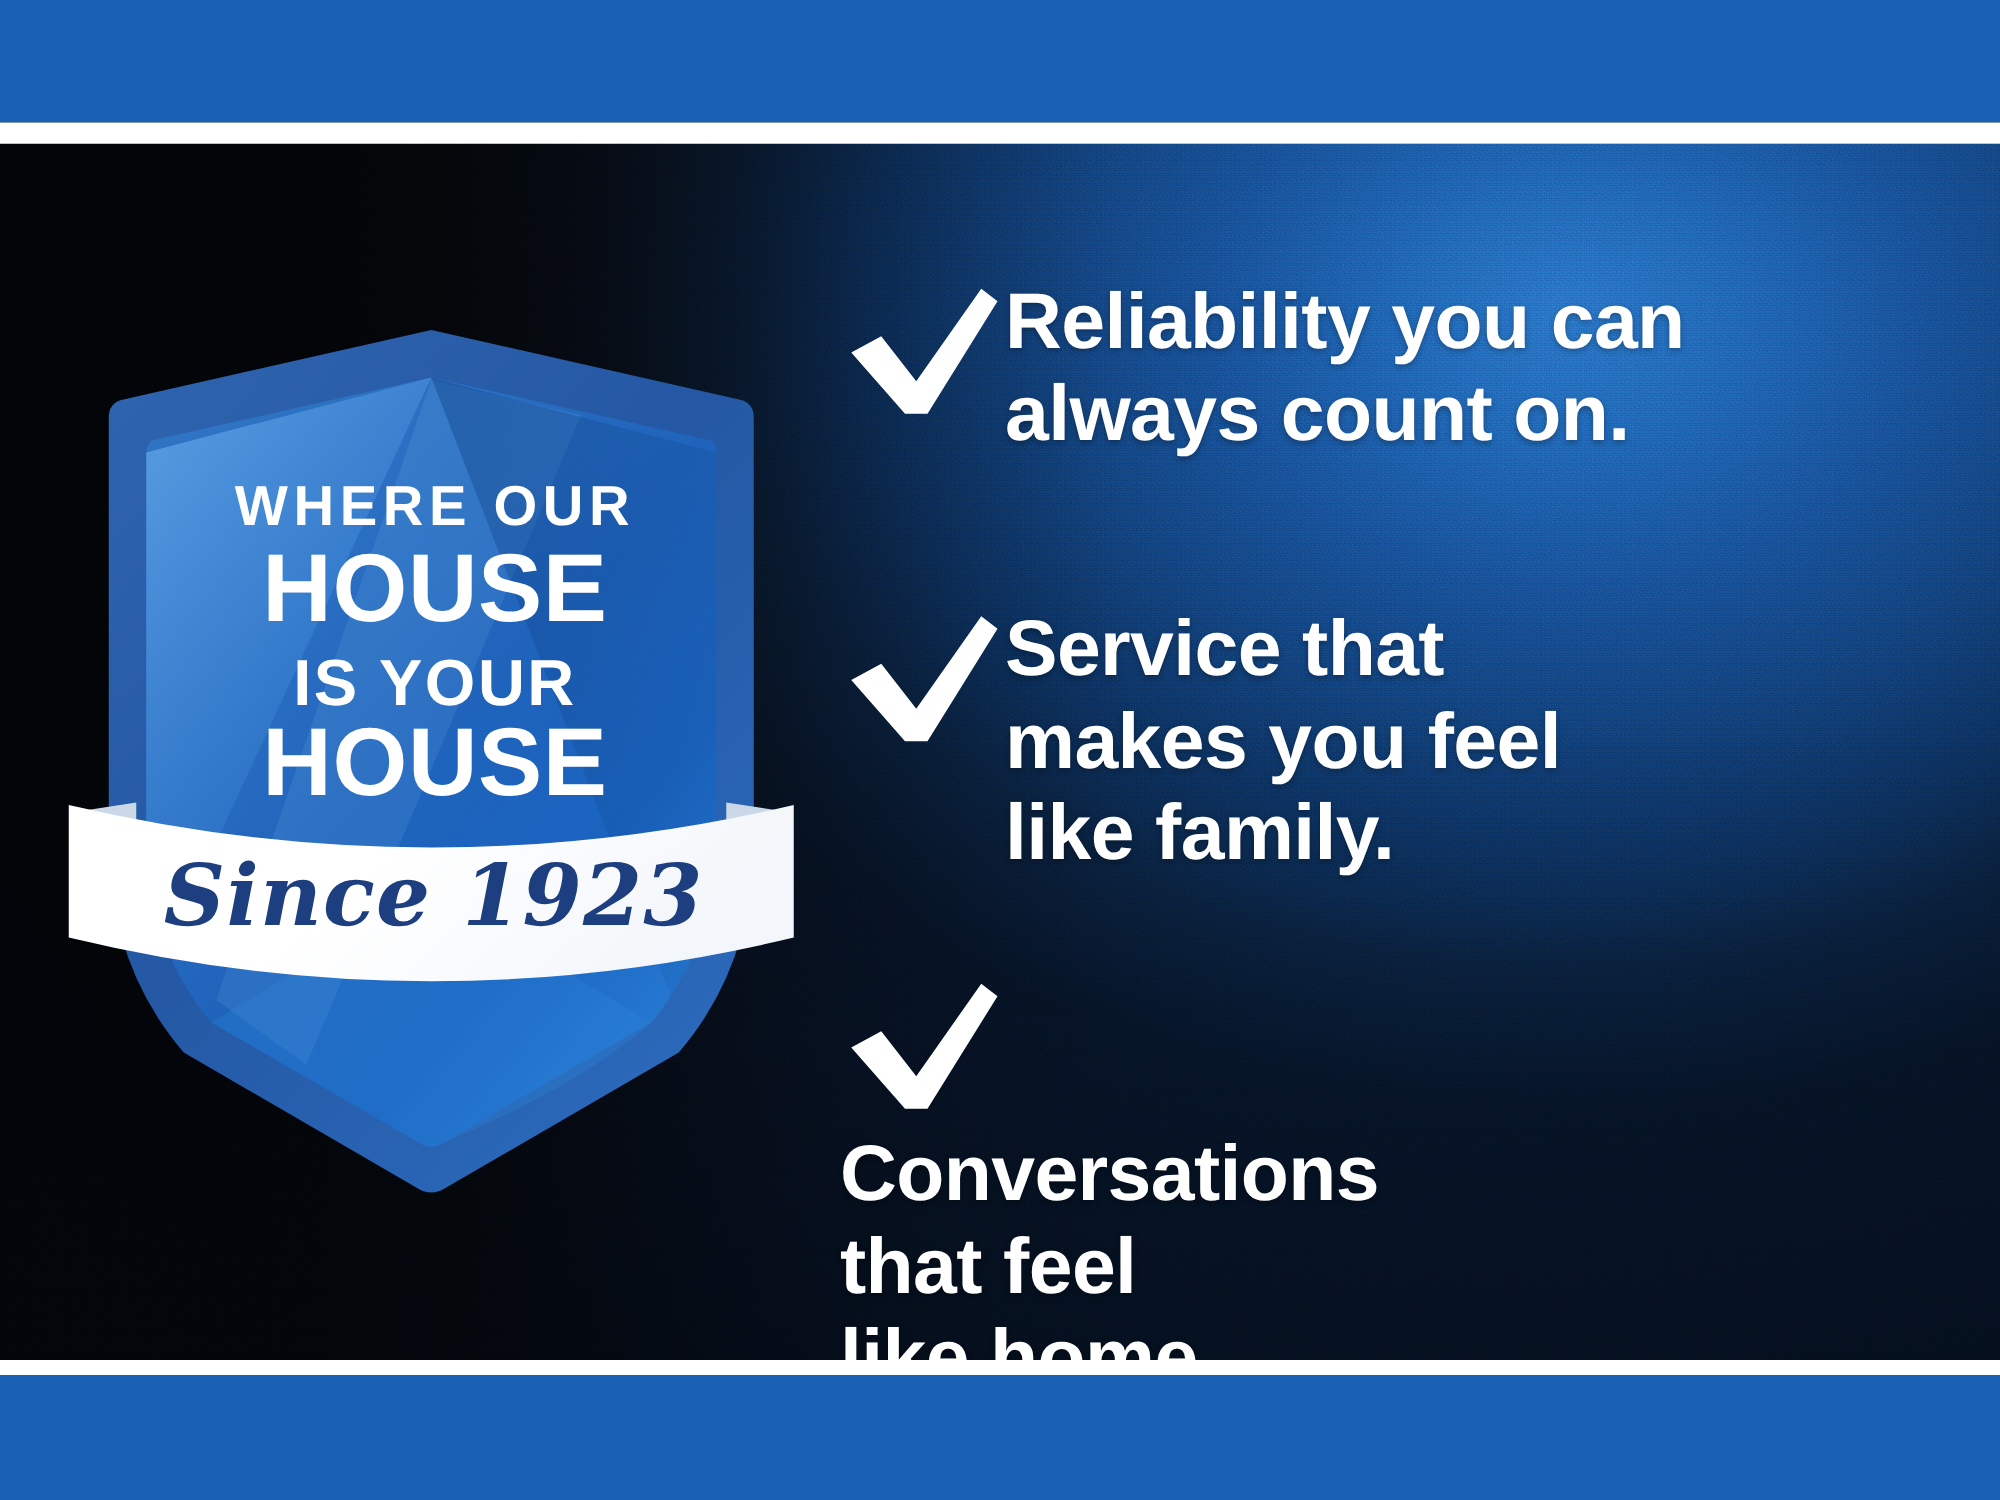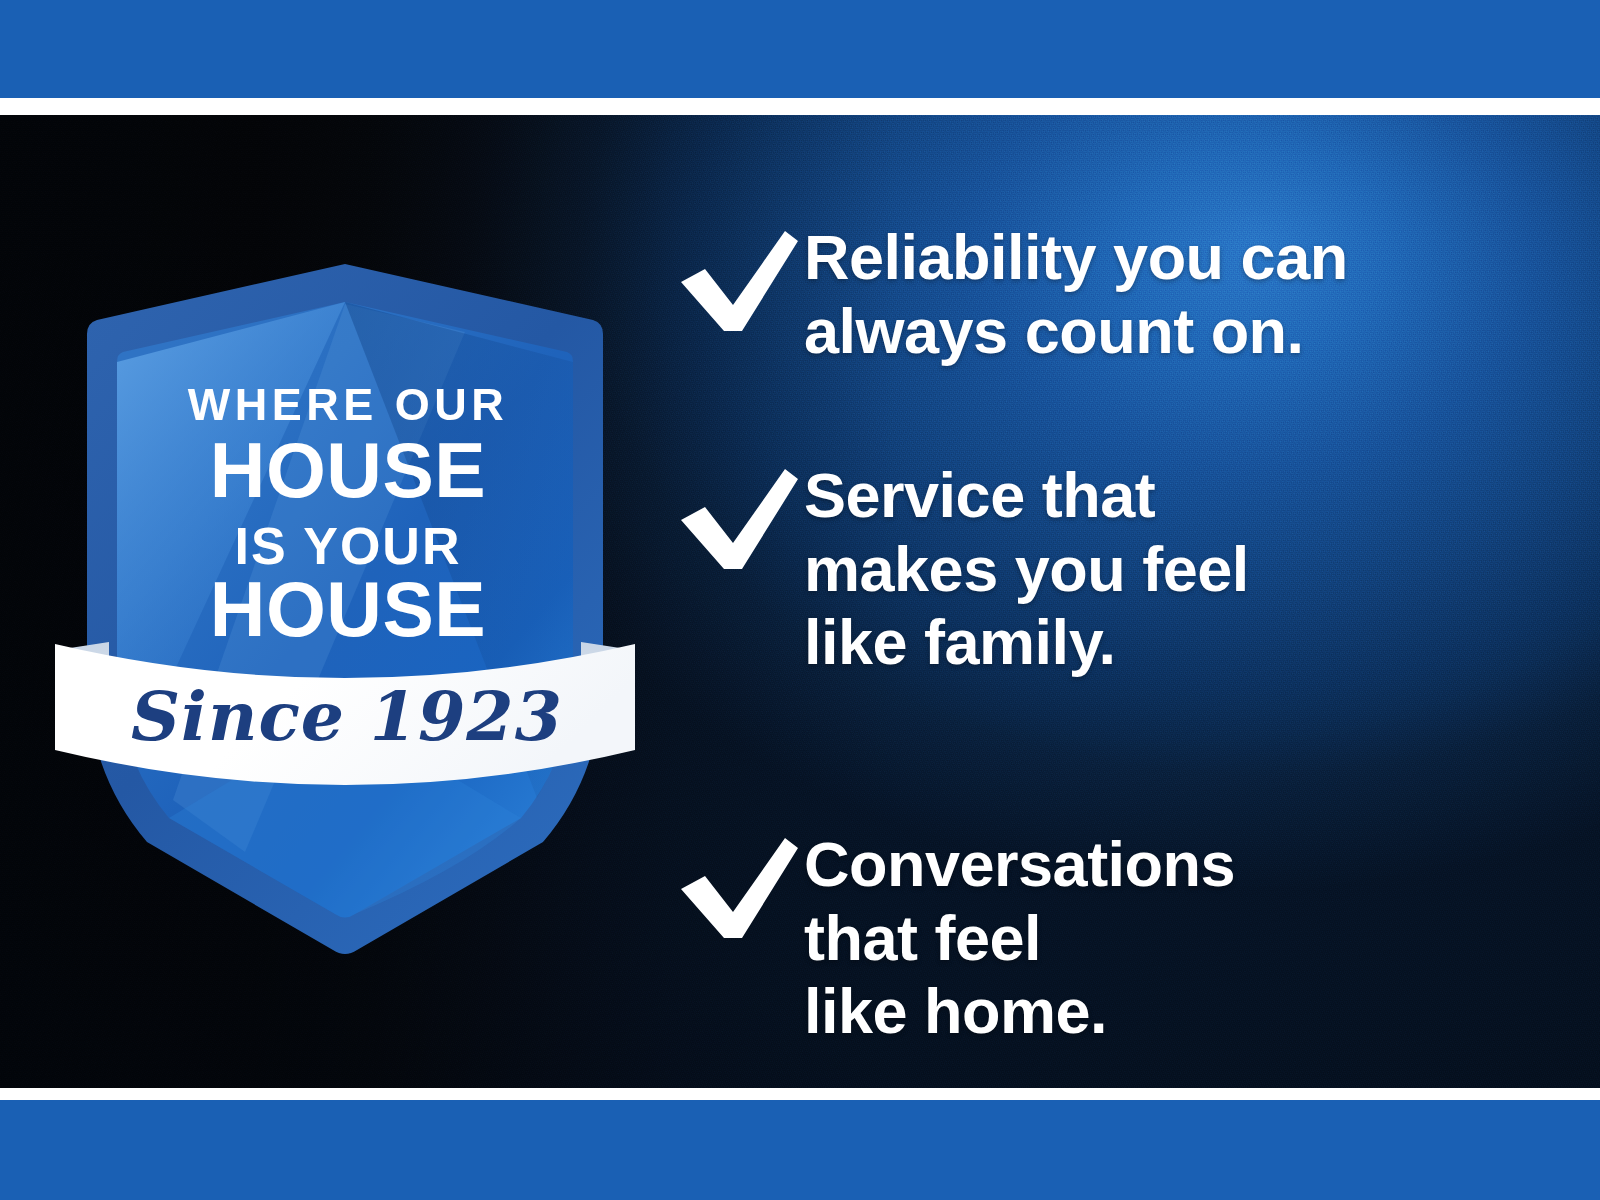--- a/index.html
+++ b/index.html
@@ -143,22 +143,22 @@
     height: 693px;
     z-index: 4;
   }
   .bullet {
     position: absolute;
     left: 0;
     display: flex;
     align-items: flex-start;
   }
   .bullet.b1 { top: 98px; }
-  .bullet.b2 { top: 336px; }
-  .bullet.b3 { top: 705px; }
+  .bullet.b2 { top: 360px; }
+  .bullet.b3 { top: 654px; flex-direction: column; }
 
   .check-icon {
     flex: 0 0 auto;
     width: 132px;
     height: 120px;
     margin-top: 6px;
   }
   .check-icon svg { display: block; width: 100%; height: 100%; }
 
   .bullet-text {

